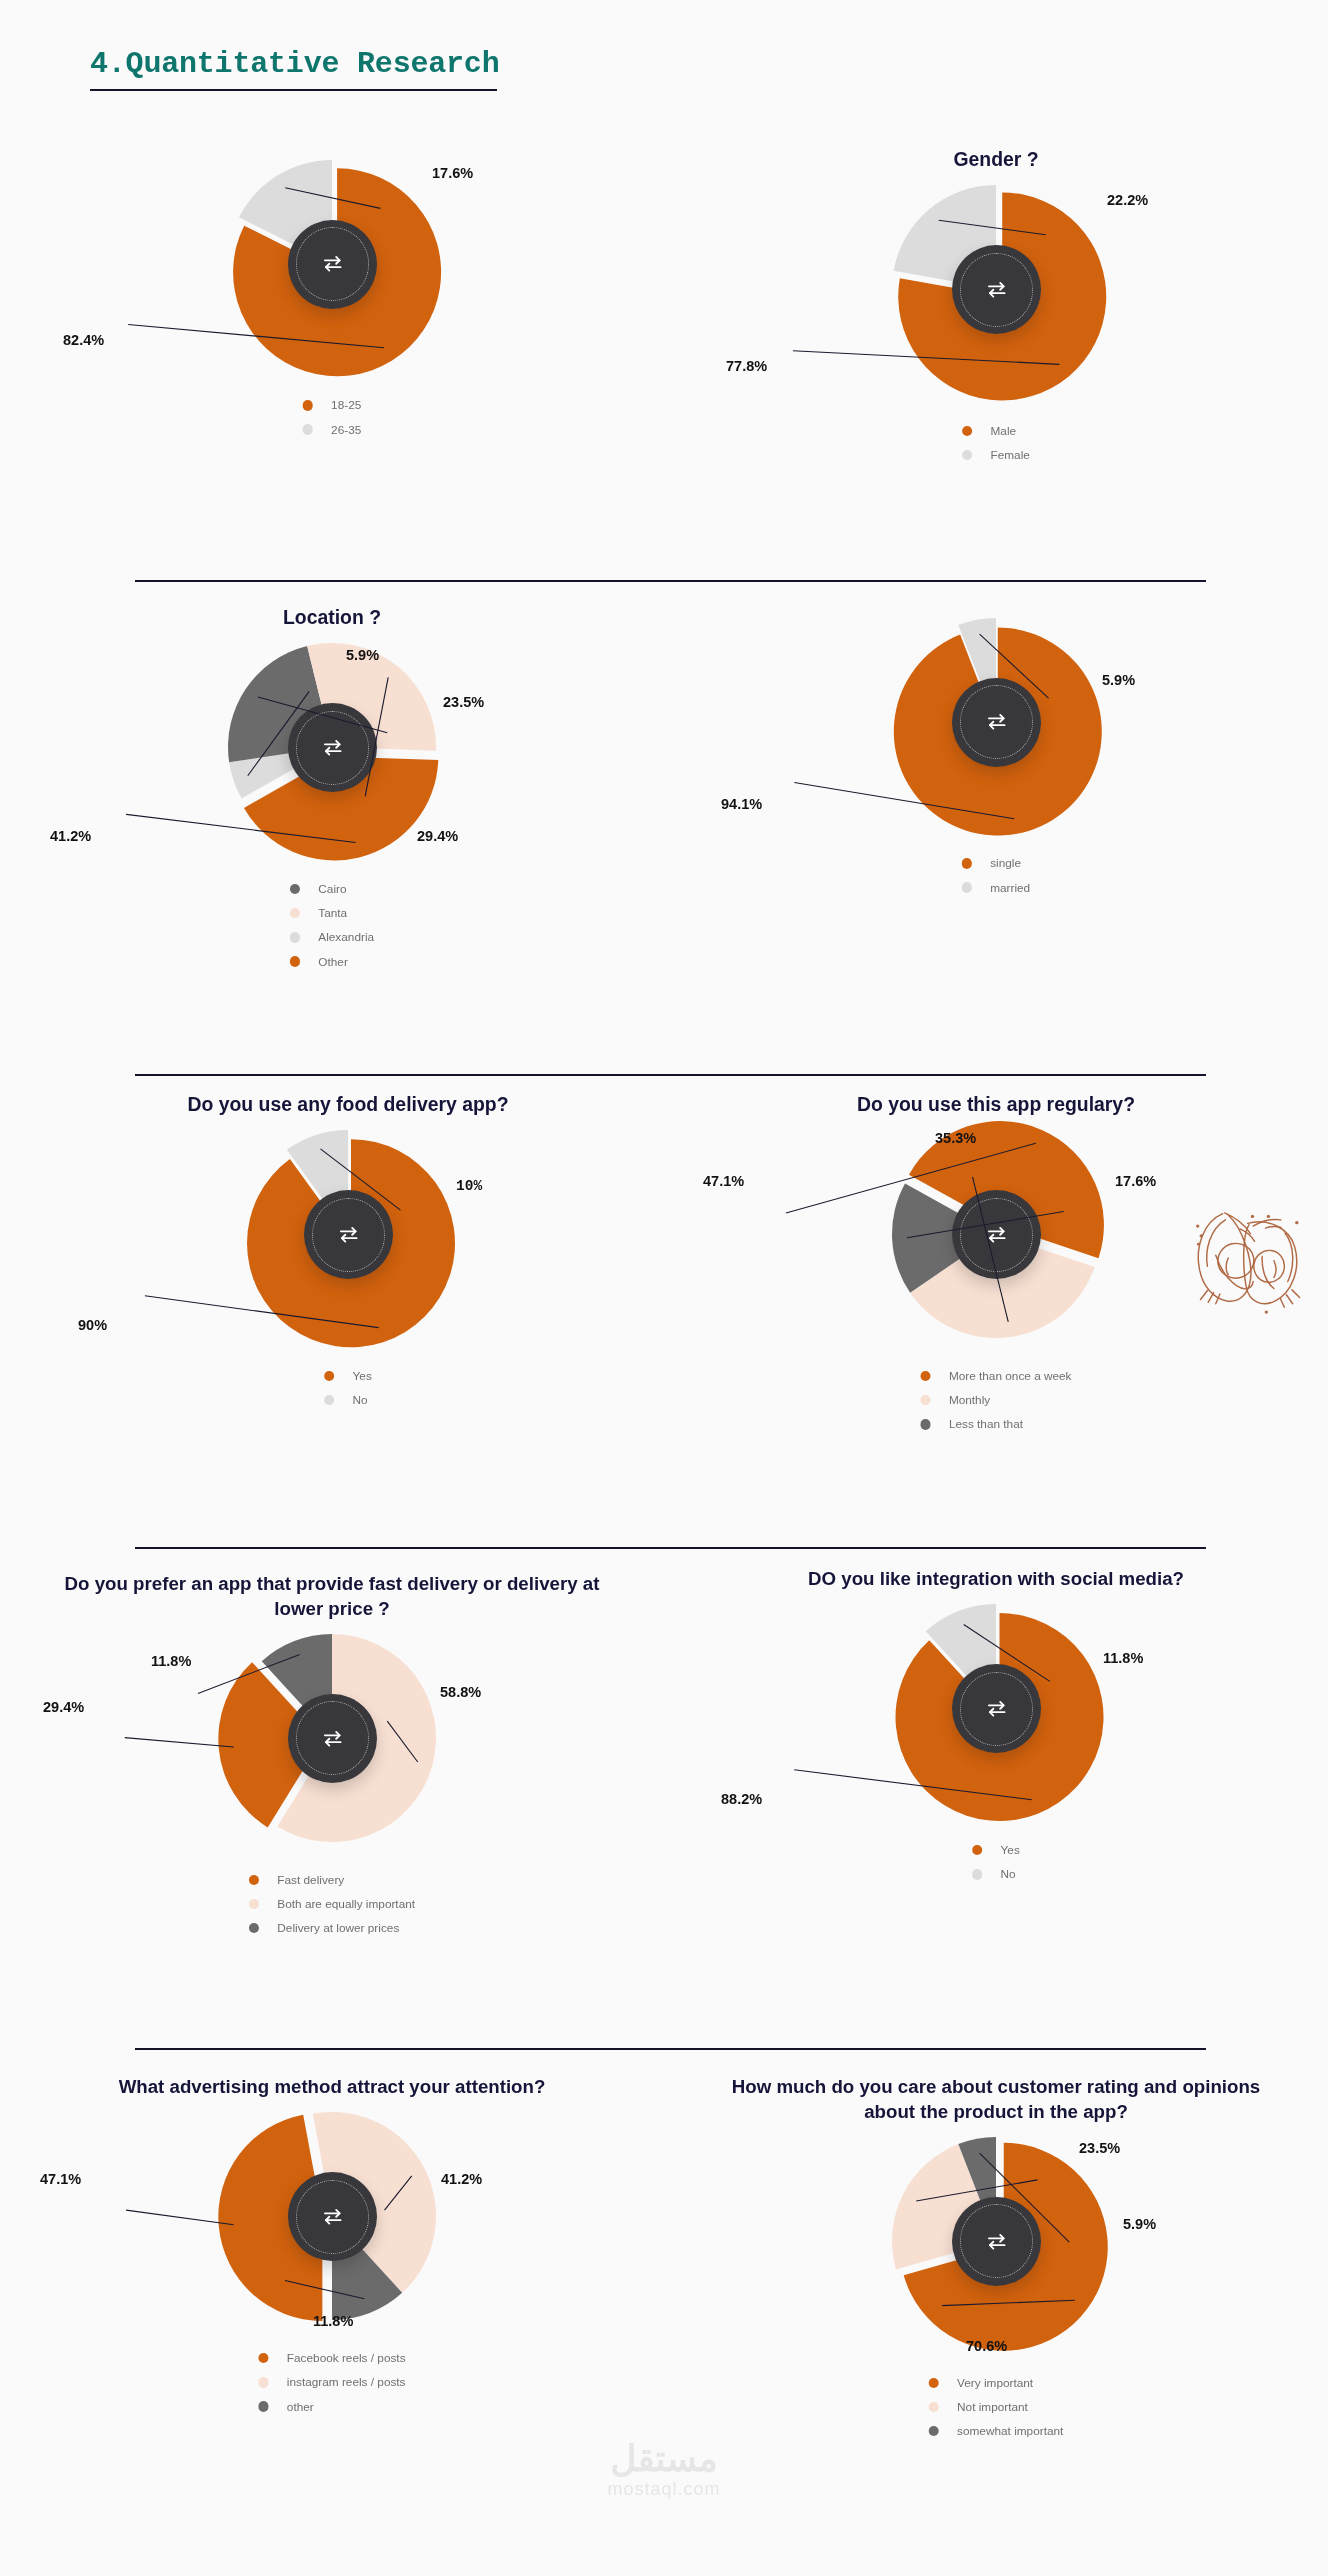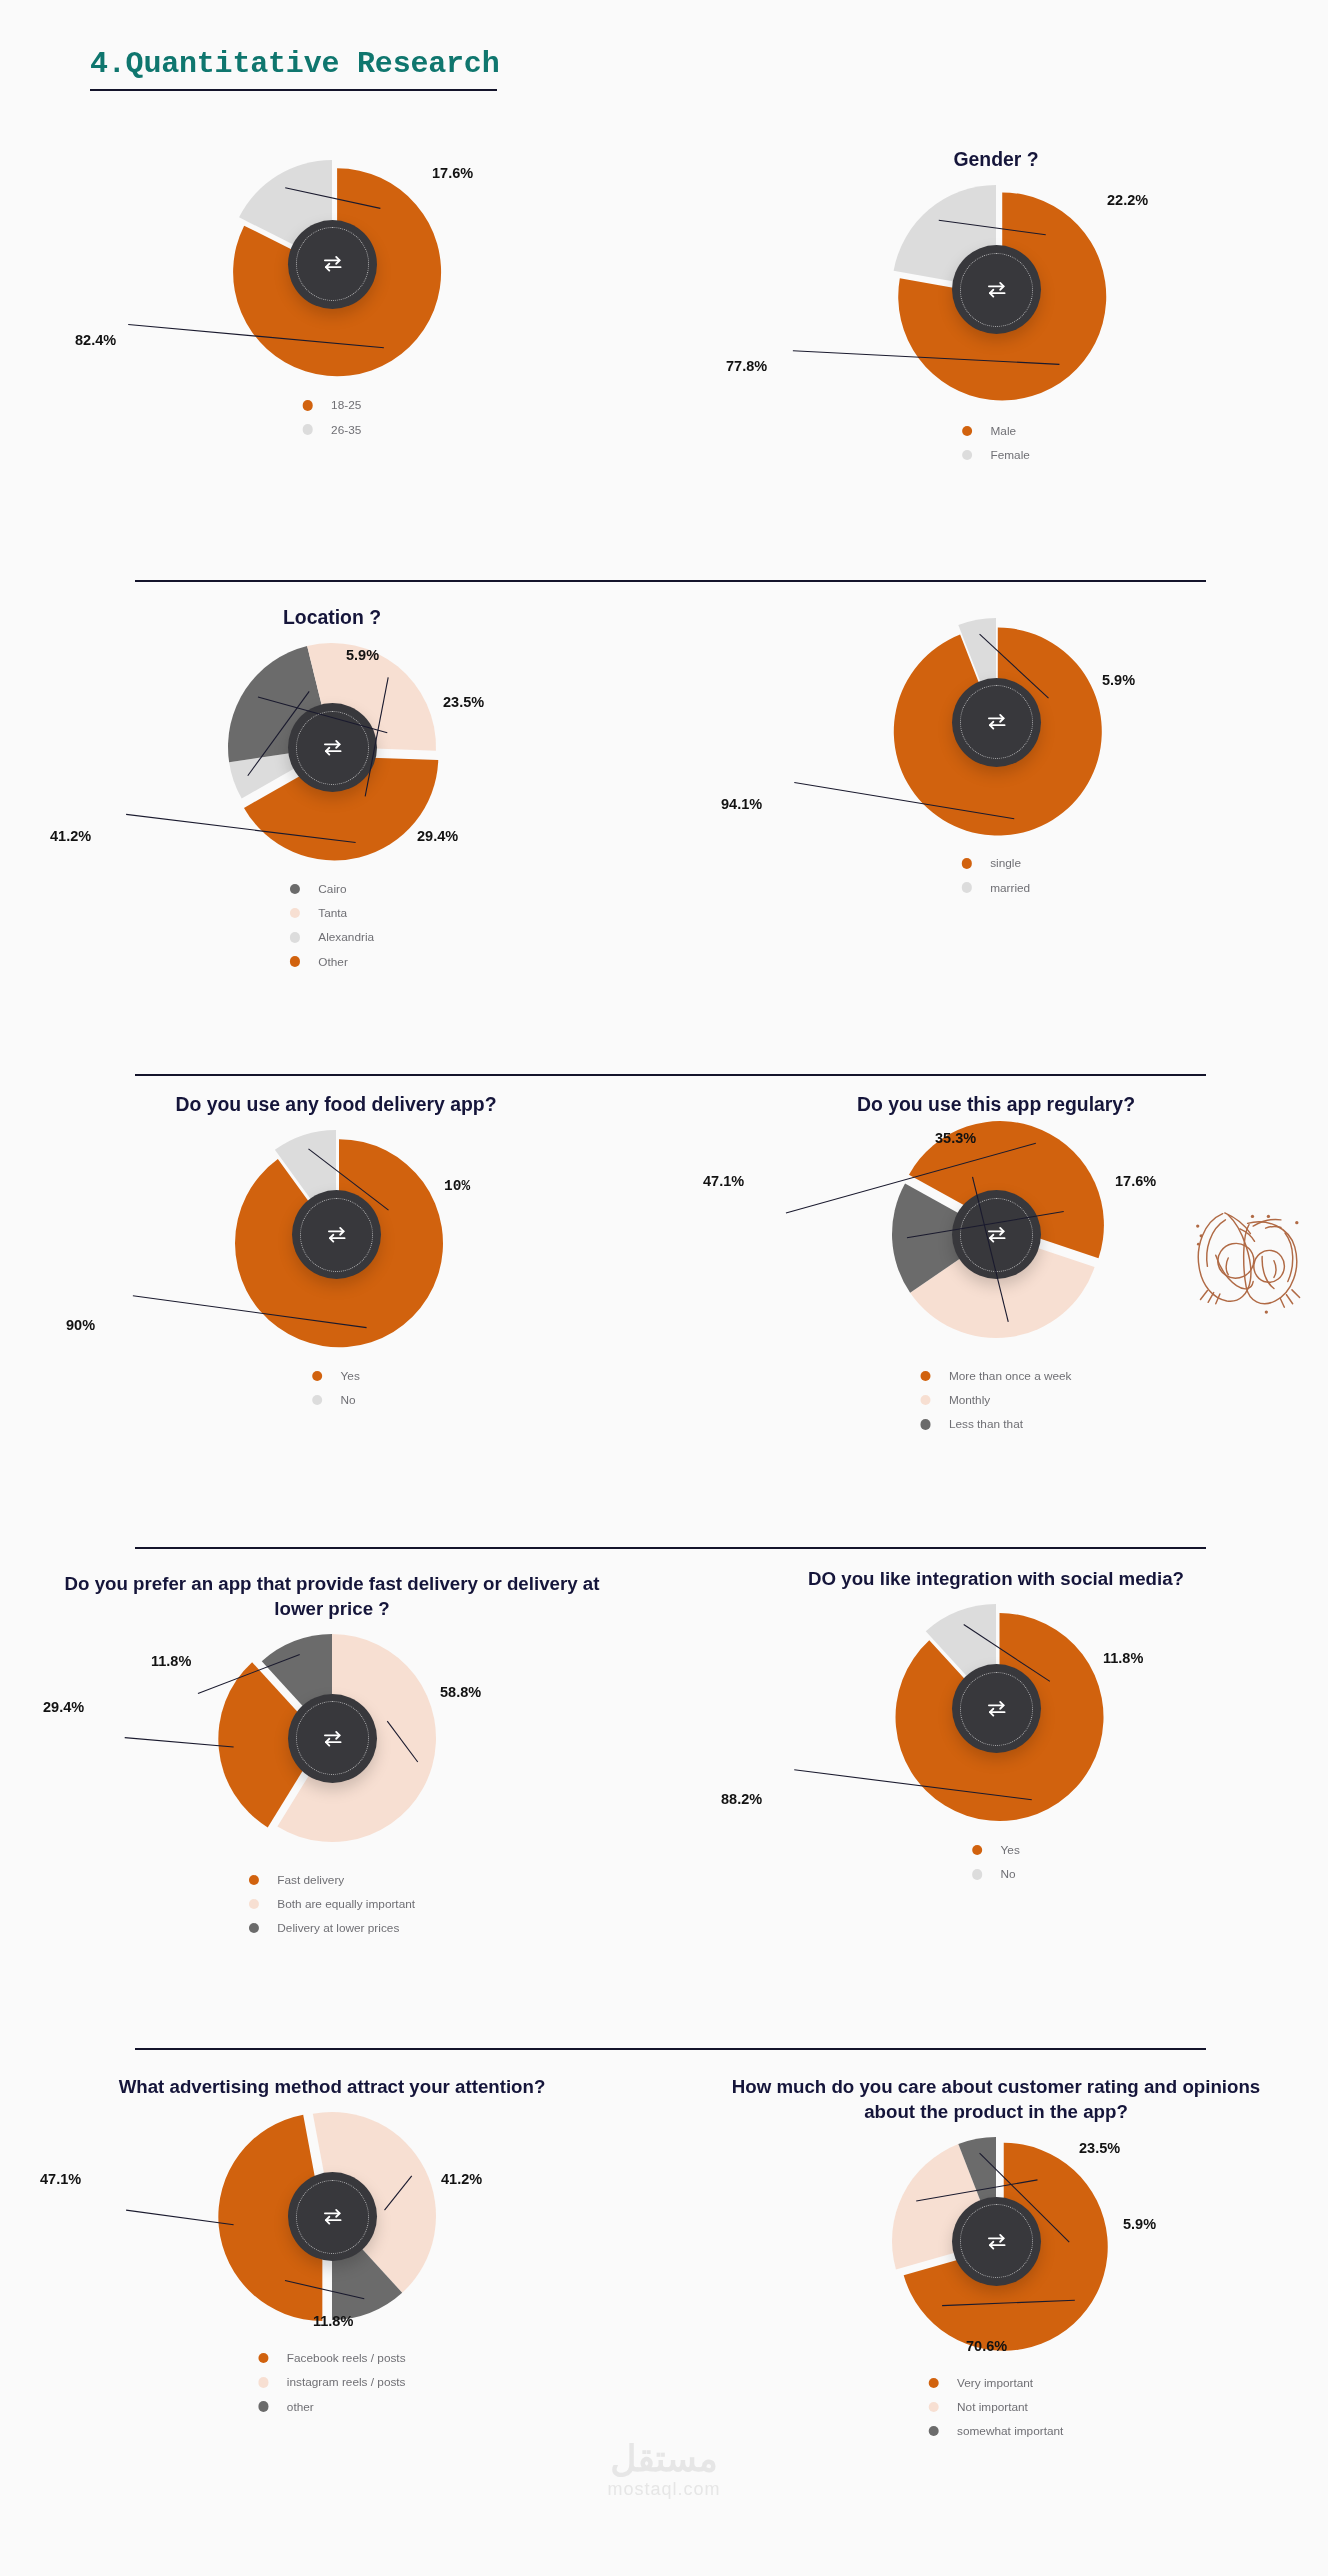--- a/index.html
+++ b/index.html
@@ -158,21 +158,21 @@
             </svg>
             <div class="hub">
               <svg class="hub-icon" viewBox="0 0 24 24" fill="none" stroke="#FFFFFF" stroke-width="1.9" stroke-linecap="round" stroke-linejoin="round">
                 <path d="M4 8.5 H19"></path>
                 <polyline points="15.5,5 19,8.5 15.5,12"></polyline>
                 <path d="M20 15.5 H5"></path>
                 <polyline points="8.5,12 5,15.5 8.5,19"></polyline>
               </svg>
             </div>
           </div>
-          <div class="callout" style="left: 75px; top: 172px;">82.4%</div>
+          <div class="callout" style="left: 63px; top: 172px;">82.4%</div>
           <svg class="leader" width="664" height="228" viewBox="0 0 960 330" style="left: 0px; top: 0px;">
             <line x1="185" y1="238" x2="555.0999720844652" y2="271.692210896641" stroke="#1A1A2E" stroke-width="1.6"></line>
           </svg>
           <div class="callout" style="left: 432px; top: 5.5px;">17.6%</div>
           <svg class="leader" width="664" height="228" viewBox="0 0 960 330" style="left: 0px; top: 0px;">
             <line x1="550" y1="70" x2="412.2524727349929" y2="40.22171184848473" stroke="#1A1A2E" stroke-width="1.6"></line>
           </svg>
         </div>
         <div class="legend"><div class="legend-inner"><div class="legend-row">
               <span class="legend-dot" style="background: rgb(209, 98, 14);"></span>
@@ -292,21 +292,21 @@
           </svg>
         </div>
         <div class="legend"><div class="legend-inner"><div class="legend-row">
               <span class="legend-dot" style="background: rgb(209, 98, 14);"></span>
               <span class="legend-label">single</span>
             </div><div class="legend-row">
               <span class="legend-dot" style="background: rgb(220, 220, 220);"></span>
               <span class="legend-label">married</span>
             </div></div></div>
       </div>
-      <div class="cell left" style="position: absolute; top: 1092px; left: 4px; width: 664px;">
+      <div class="cell left" style="position: absolute; top: 1092px; left: 16px; width: 664px;">
         <div class="chart-title">Do you use any food delivery app?</div>
         <div class="plot">
           <div class="donut-wrap">
             <svg class="donut-svg" viewBox="0 0 300 300">
               <path d="M 154.32623792124926 163.31479122813215 L 154.32623792124926 13.314791228132151 A 150 150 0 1 1 66.15845007737828 41.962242071890046 Z" fill="#D1620E"></path>
               <path d="M 150 150 L 61.83221215612902 28.647450843757895 A 150 150 0 0 1 149.99999999999997 0 Z" fill="#DCDCDC"></path>
             </svg>
             <div class="hub">
               <svg class="hub-icon" viewBox="0 0 24 24" fill="none" stroke="#FFFFFF" stroke-width="1.9" stroke-linecap="round" stroke-linejoin="round">
                 <path d="M4 8.5 H19"></path>

